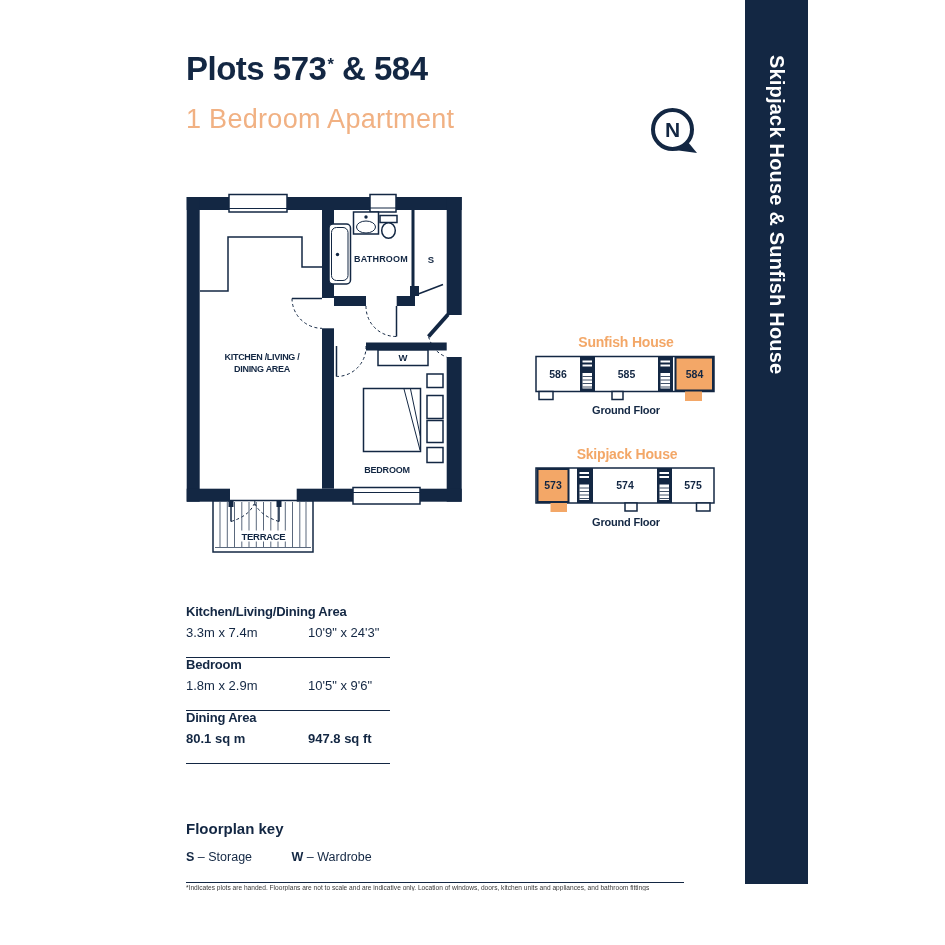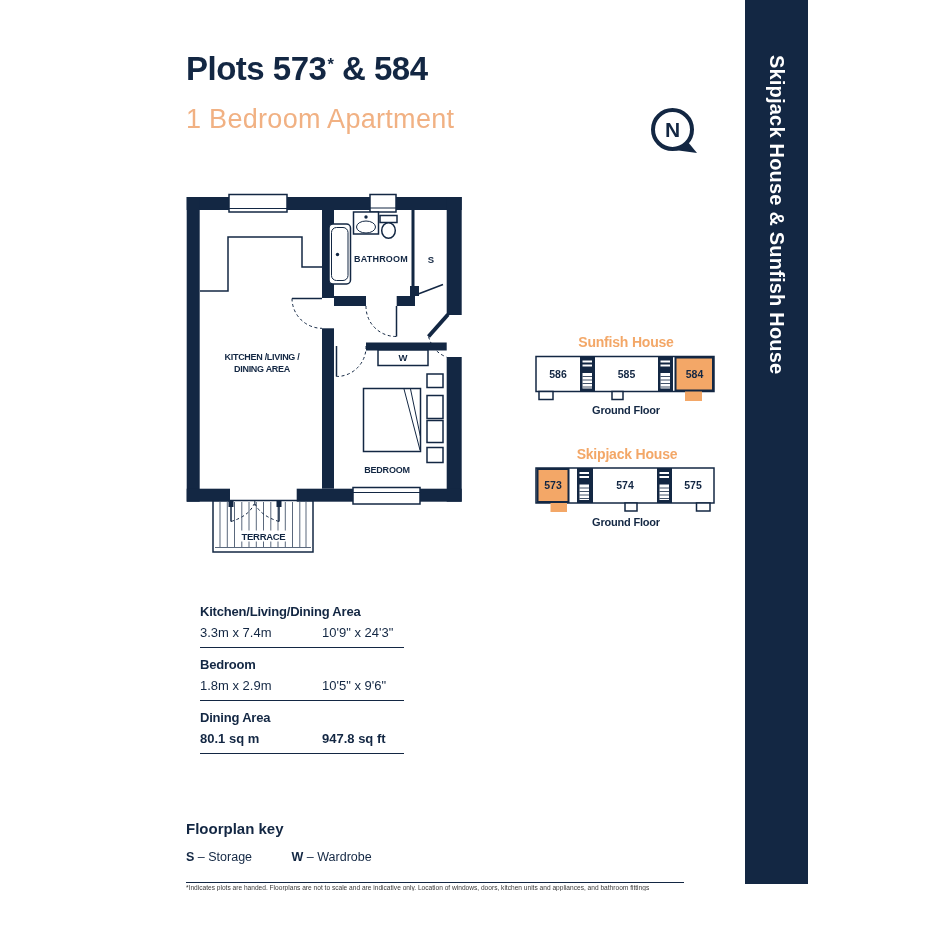--- a/index.html
+++ b/index.html
@@ -22,23 +22,23 @@
   .wall{fill:#132743;}
   .thin{stroke:#132743;stroke-width:1.5;fill:#ffffff;}
   .ln{stroke:#132743;stroke-width:1.5;fill:none;}
   .ln1{stroke:#132743;stroke-width:1;fill:none;}
   .hatch{stroke:#132743;stroke-width:0.7;fill:none;}
   .dash{stroke:#132743;stroke-width:1;fill:none;stroke-dasharray:3 2.6;}
   .lbl{fill:#132743;font-weight:700;font-family:"Liberation Sans",sans-serif;}
   .olbl{fill:#F3A767;font-weight:700;font-family:"Liberation Sans",sans-serif;}
   .ofill{fill:#F3A767;}
   
-  .dim-row{position:absolute;left:200px;width:204px;color:#132743;}
+  .dim-row{position:absolute;left:186px;width:204px;color:#132743;}
   .dim-row .lab{font-size:13px;font-weight:700;letter-spacing:-0.2px;}
-  .dim-row .vals{position:relative;margin-top:6px;padding-bottom:7px;
+  .dim-row .vals{position:relative;margin-top:6px;padding-bottom:17px;
                  border-bottom:1.5px solid #132743;font-size:13px;}
   .dim-row .imp{position:absolute;left:122px;}
   .bold-vals .vals{font-weight:700;}
   .key-title{position:absolute;left:186px;top:820px;font-size:15px;font-weight:700;color:#132743;}
   .key-items{position:absolute;left:186px;top:850px;width:498px;padding-bottom:18px;
              border-bottom:1.5px solid #132743;font-size:12.5px;color:#132743;}
   .key-item{display:inline-block;margin-right:36px;}
   .disclaimer{position:absolute;left:186px;top:884px;font-size:6.6px;line-height:8px;
               color:#3a3a3a;white-space:nowrap;}
 </style>

